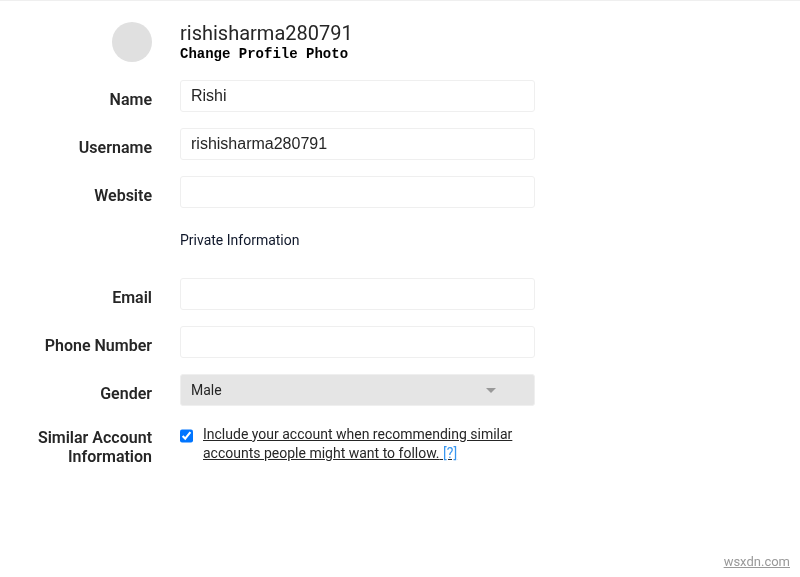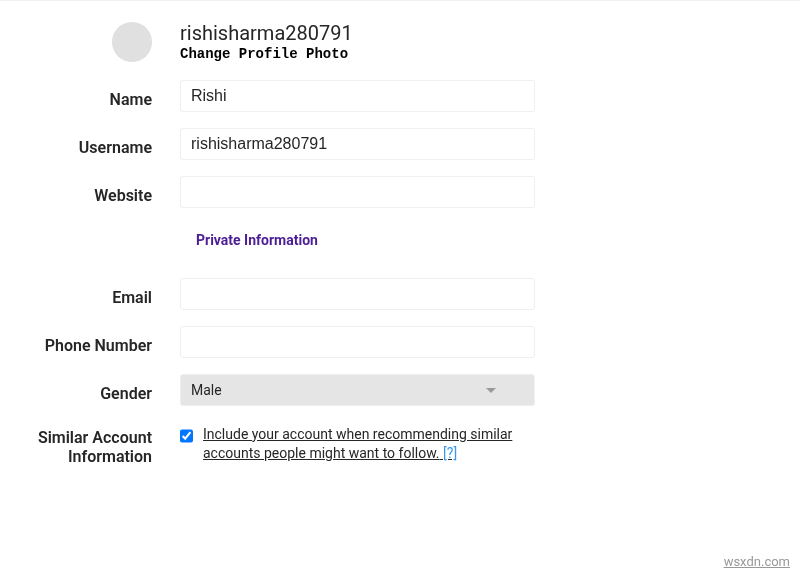--- a/index.html
+++ b/index.html
@@ -97,24 +97,24 @@
     .form-control textarea {
       width: 100%;
       height: 60px;
       border: 1px solid #efefef;
       border-radius: 3px;
       padding: 6px 10px;
       font-size: 16px;
       resize: vertical;
     }
     .section-title {
-      color: #4c1d95;
-      font-weight: 700;
-      font-size: 14px;
-      margin: 8px 0 14px 16px;
+      color: #0f172a;
+      font-weight: 400;
+      font-size: 14px;
+      margin: 8px 0 14px 0;
     }
     .gender-select {
       width: 100%;
       height: 32px;
       border: 1px solid #efefef;
       border-radius: 3px;
       padding: 0 10px;
       font-size: 14px;
       color: #262626;
       background: #e5e5e5;

